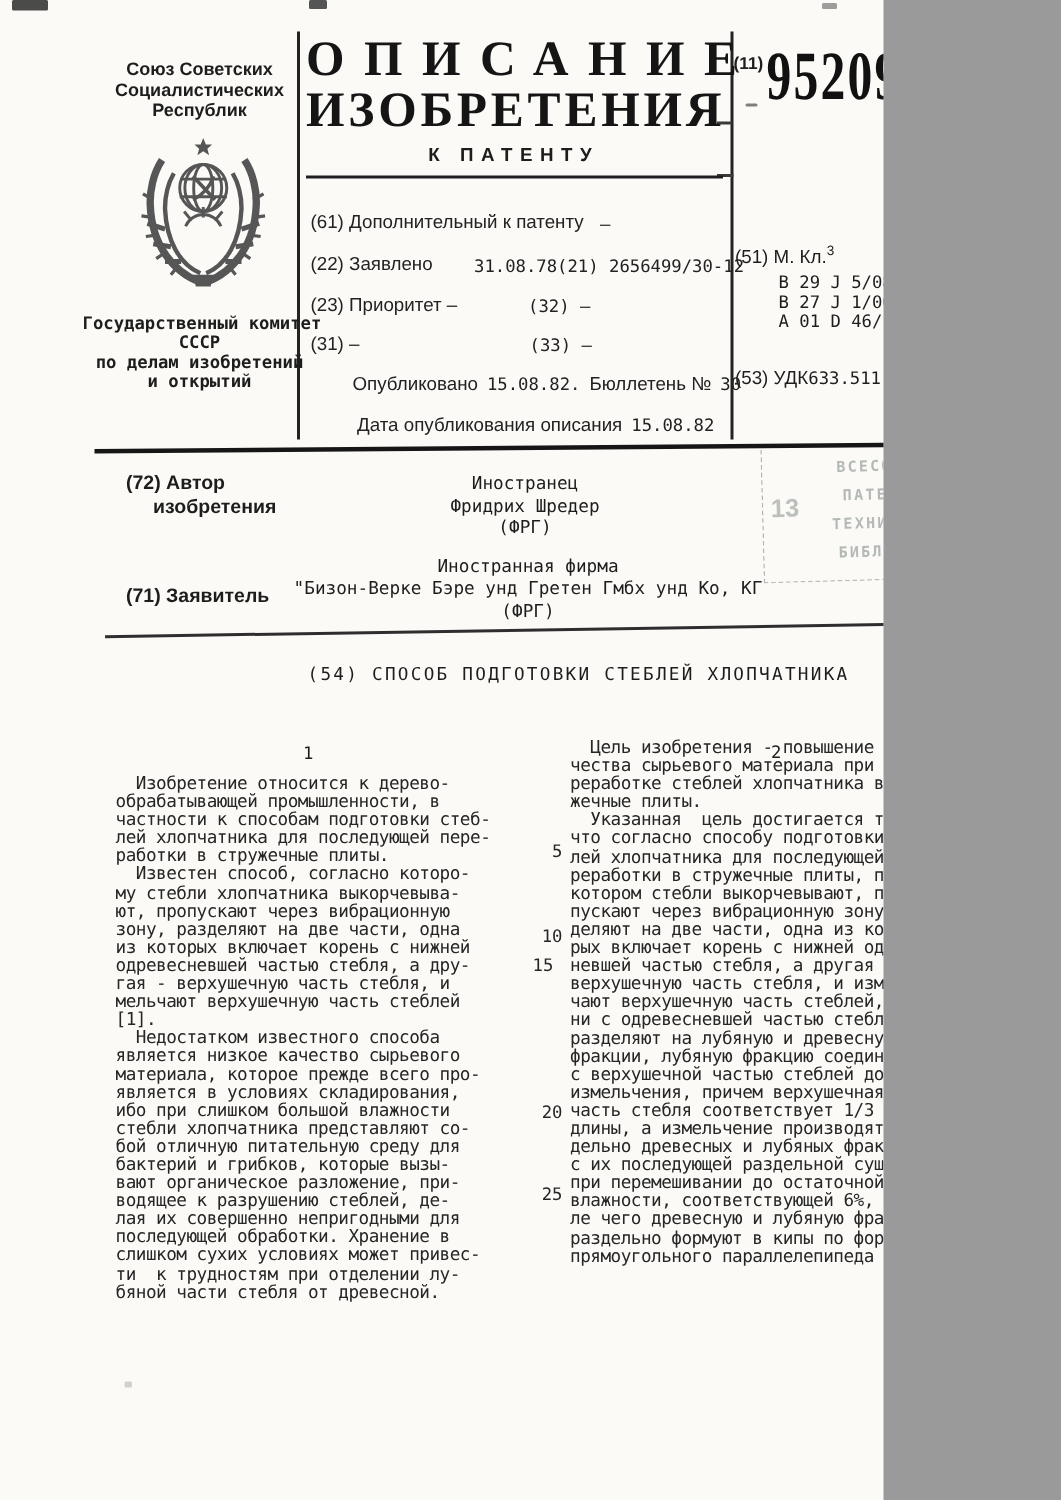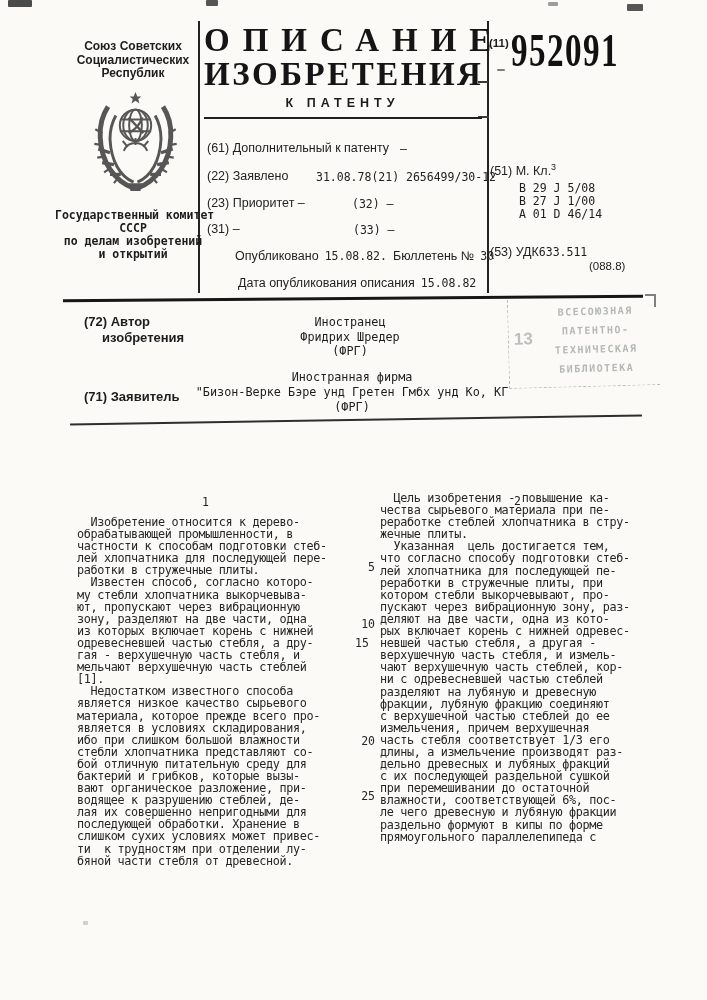--- a/index.html
+++ b/index.html
@@ -1,16 +1,16 @@
 <!DOCTYPE html>
 <html><head>
 <meta charset="utf-8">
 <style>
   html,body{margin:0;padding:0;background:#9a9a9a;}
-  .page{position:relative;width:707px;height:1000px;background:#fbfaf7;overflow:hidden;
+  .page{position:relative;width:589px;height:1000px;background:#fbfaf7;overflow:hidden;
         font-family:"Liberation Sans",sans-serif;color:#1d1d1d;}
   .abs{position:absolute;}
   pre{margin:0;white-space:pre;}
 
   
   .art{position:absolute;background:#2c2c2c;border-radius:1px;}
 
   
   .vline{position:absolute;top:21px;height:272px;width:2px;background:#232323;}
   .vl1{left:198px;} .vl2{left:487px;}
@@ -202,20 +202,21 @@
     <div class="stamp-num">13</div>
     <pre class="stamp-lines">ВСЕСОЮЗНАЯ
 ПАТЕНТНО-
 ТЕХНИЧЕСКАЯ
 БИБЛИОТЕКА</pre>
   </div>
   <div class="corner-mark"></div>
 
   <div class="rule-thin"></div>
 
+  <div class="abs t54a">(54) СПОСОБ ПОДГОТОВКИ СТЕБЛЕЙ ХЛОПЧАТНИКА</div>
 
   <div class="abs colnum c1">1</div>
   <div class="abs colnum c2">2</div>
 
   <pre class="abs bodycol colL">  Изобретение относится к дерево-
 обрабатывающей промышленности, в
 частности к способам подготовки стеб-
 лей хлопчатника для последующей пере-
 работки в стружечные плиты.
   Известен способ, согласно которо-

